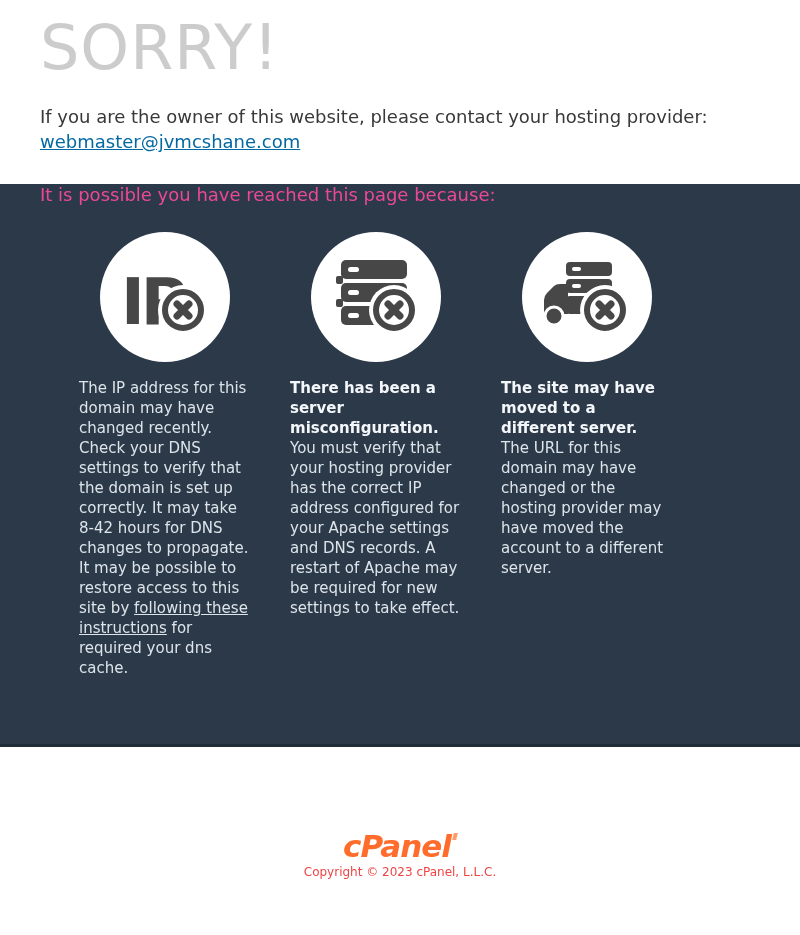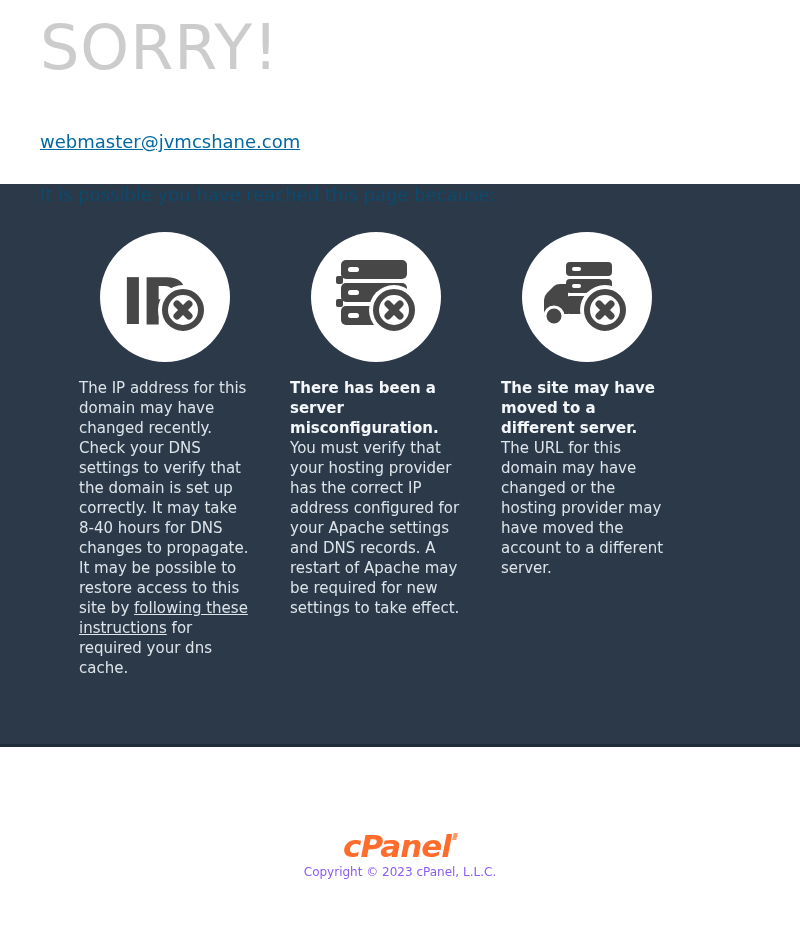--- a/index.html
+++ b/index.html
@@ -8,21 +8,21 @@
     font-family:"DejaVu Sans","Liberation Sans",sans-serif;
     -webkit-font-smoothing:antialiased;
   }
   .top { height:184px; box-sizing:border-box; padding:14px 40px 0 40px; }
   .page-title {
     margin:0; font-size:62px; line-height:1.1; font-weight:500;
     color:#cccccc; letter-spacing:1px;
   }
   .owner-msg { margin:22px 0 0 0; font-size:18px; line-height:25px; color:#383838; }
   .mail-link { color:#0369a1; text-decoration:underline; cursor:pointer; }
-  .reason-msg { margin:28px 0 0 0; font-size:18px; line-height:25px; color:#0c4a6e; }
+  .reason-msg { margin:28px 0 0 0; font-size:18px; line-height:25px; color:#ec4899; }
 
   .band {
     background:#2b3949; height:512px; padding-top:48px;
     border-bottom:3px solid #1f2d3b;
   }
   .cards { display:flex; gap:40px; margin-left:79px; }
   .card { width:171px; }
   .circle {
     width:130px; height:130px; border-radius:50%; background:#ffffff;
     margin:0 auto 16px auto;
@@ -37,50 +37,50 @@
   .footer { text-align:center; padding-top:84px; }
   .logo { display:inline-block; line-height:1; }
   .logo-text {
     font-style:italic; font-weight:bold; font-size:31px; letter-spacing:-1px;
     color:#ff6c2c;
   }
   .tm {
     display:inline-block; width:4px; height:7px; background:#ff9a6a;
     margin-left:2px; vertical-align:top; margin-top:2px; transform:skewX(-14deg);
   }
-  .copyright { margin-top:3px; font-size:12px; color:#8b5cf6; }
+  .copyright { margin-top:3px; font-size:12px; color:#ef4444; }
 </style>
 </head>
 <body>
 
 <div class="page">
 
   <section class="top">
     <h1 class="page-title">SORRY!</h1>
     <p class="owner-msg">
-      <br>
+      <span>If you are the owner of this website, please contact your hosting provider:</span><br>
       <a class="mail-link">webmaster@jvmcshane.com</a>
     </p>
     <p class="reason-msg">It is possible you have reached this page because:</p>
   </section>
 
   <section class="band">
     <div class="cards">
 
       <div class="card">
         <div class="circle">
           <svg viewBox="0 0 130 130" aria-hidden="true">
             <text x="21" y="92" font-family="DejaVu Sans, sans-serif" font-weight="bold" font-size="64" letter-spacing="-4" fill="#474747">IP</text>
             <circle cx="83" cy="78" r="25" fill="#ffffff"></circle>
             <circle cx="83" cy="78" r="18" fill="#ffffff" stroke="#474747" stroke-width="6"></circle>
             <path d="M77 72 L89 84 M89 72 L77 84" stroke="#474747" stroke-width="7" stroke-linecap="round"></path>
           </svg>
         </div>
         <p class="card-body">
-          <span>The IP address for this domain may have changed recently. Check your DNS settings to verify that the domain is set up correctly. It may take 8-40 hours for DNS changes to propagate. It may be possible to restore access to this site by </span><a class="instr-link">following these instructions</a><span> for required your dns cache.</span>
+          <span>The IP address for this domain may have changed recently. Check your DNS settings to verify that the domain is set up correctly. It may take 8-42 hours for DNS changes to propagate. It may be possible to restore access to this site by </span><a class="instr-link">following these instructions</a><span> for required your dns cache.</span>
         </p>
       </div>
 
       <div class="card">
         <div class="circle">
           <svg viewBox="0 0 130 130" aria-hidden="true">
             <rect x="30" y="28" width="66" height="19" rx="5" fill="#474747"></rect>
             <rect x="30" y="51" width="66" height="19" rx="5" fill="#474747"></rect>
             <rect x="30" y="74" width="66" height="19" rx="5" fill="#474747"></rect>
             <rect x="37" y="35" width="11" height="5" rx="2.5" fill="#ffffff"></rect>

